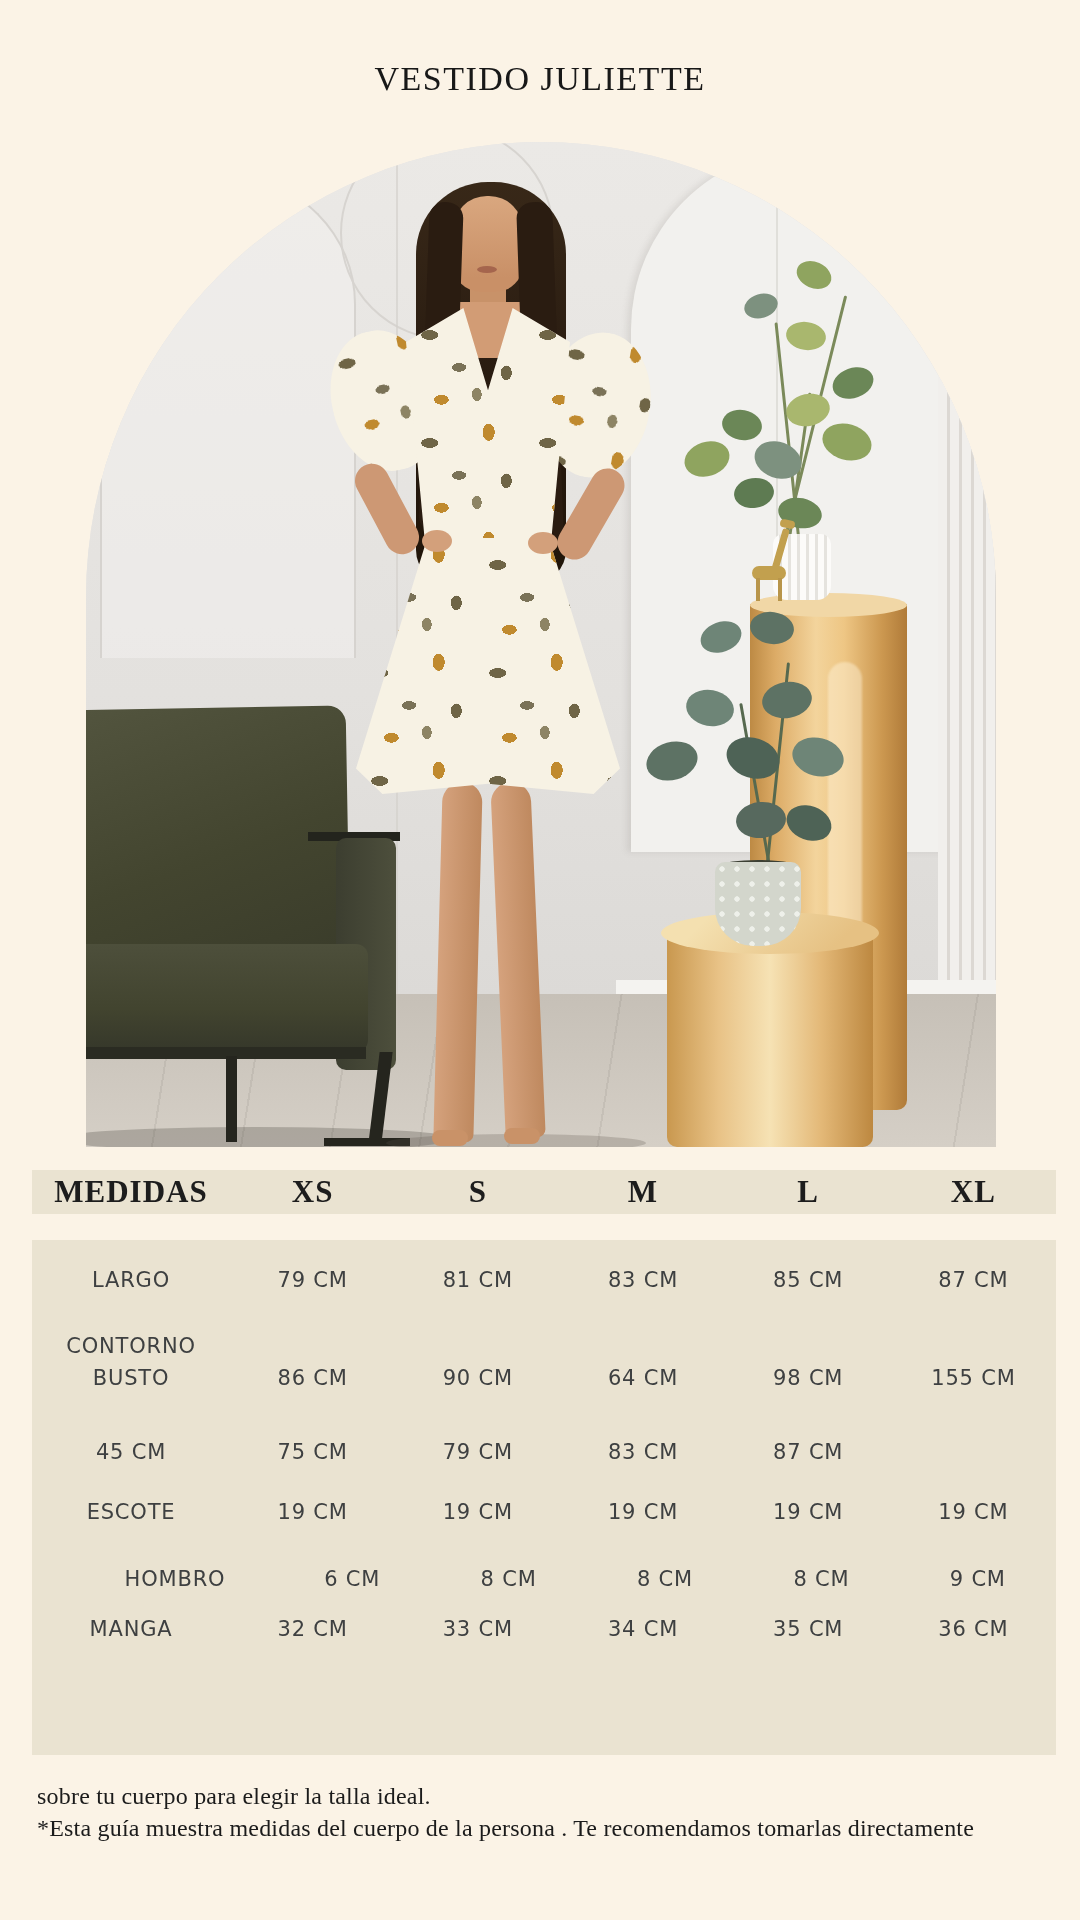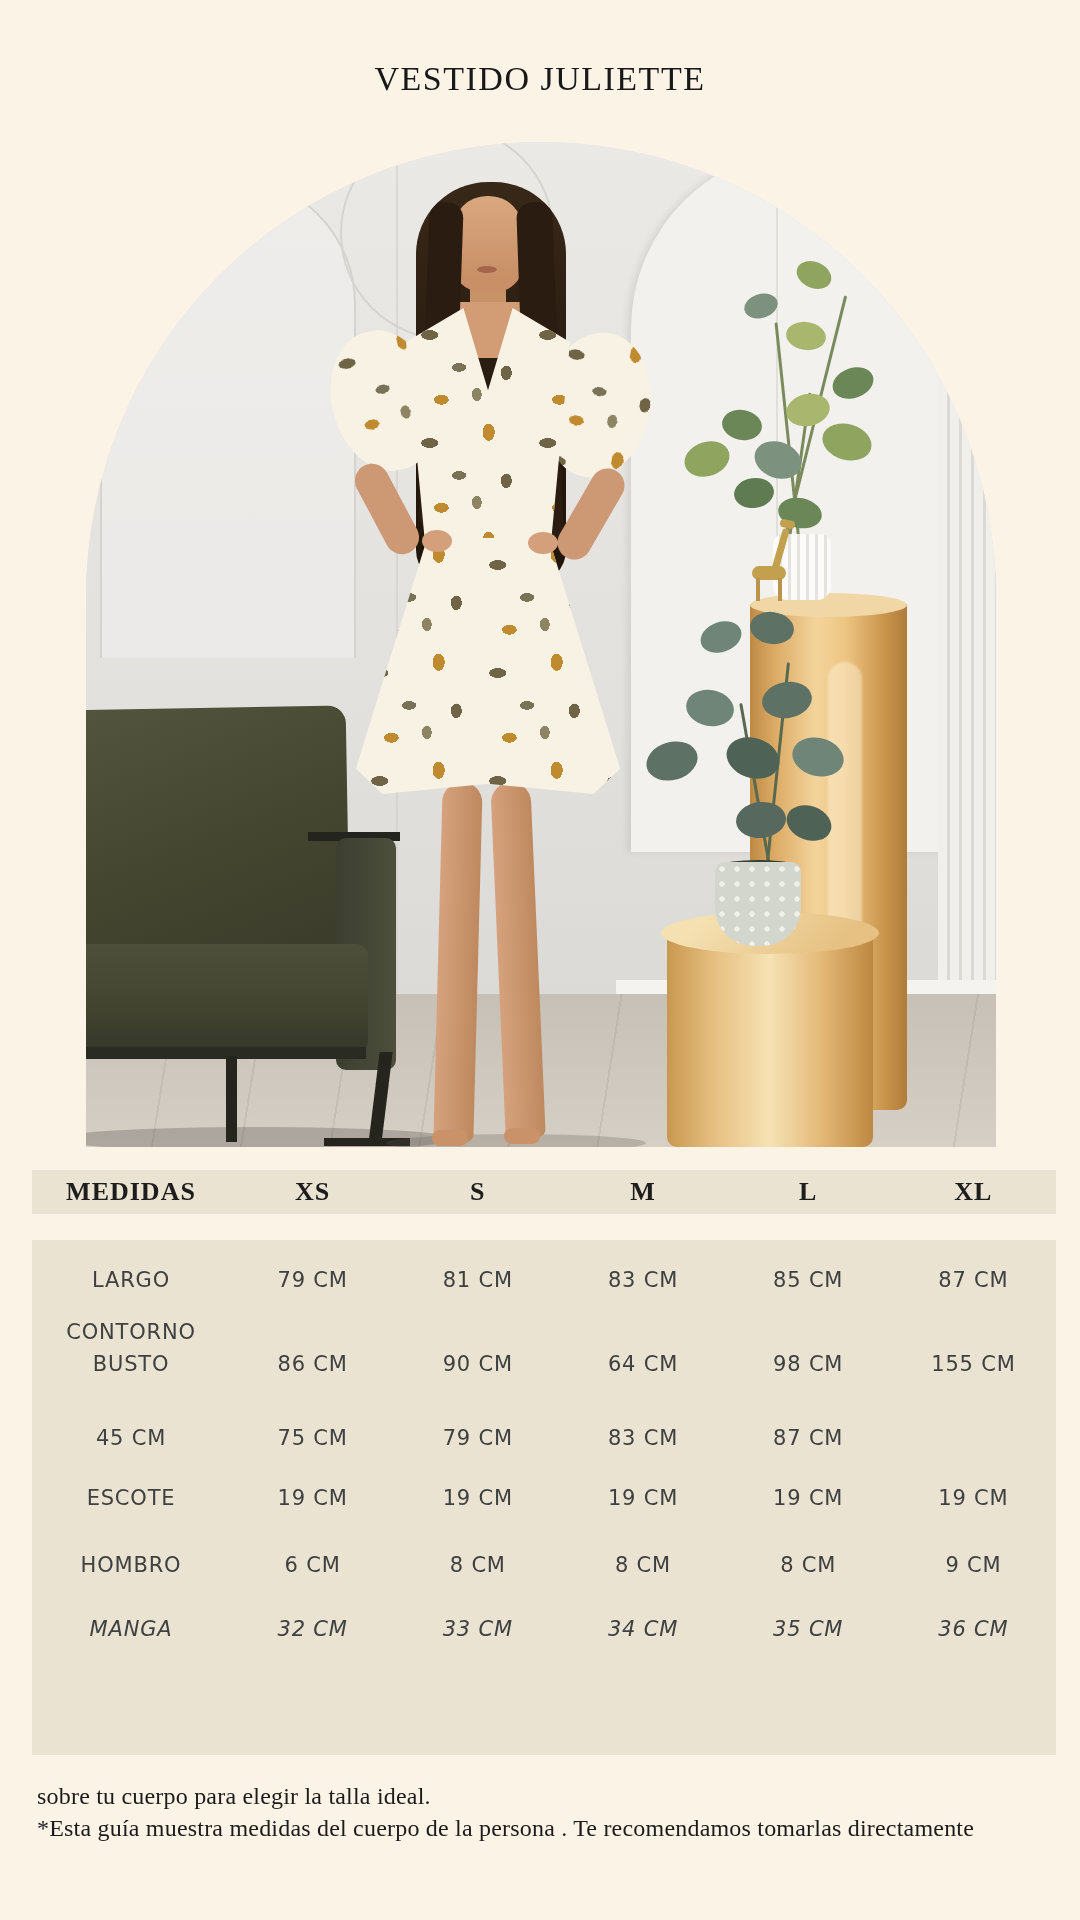--- a/index.html
+++ b/index.html
@@ -117,40 +117,40 @@
   .foot-right{left:418px;top:986px;width:36px;height:16px;border-radius:8px;background:#c99268;}
   .model-shadow{left:300px;top:992px;width:260px;height:18px;border-radius:50%;background:rgba(90,84,74,.25);}
   
   .tbl-header{
     position:absolute;left:32px;top:1170px;width:1024px;height:44px;
     background:#eae3d1;display:grid;grid-template-columns:198px repeat(5,1fr);
     align-items:center;
   }
   .tbl-header .hcell{
     text-align:center;font-family:"Liberation Serif", serif;font-weight:700;
-    font-size:26px;color:#1d1d1d;letter-spacing:1px;
+    font-size:31px;color:#1d1d1d;letter-spacing:1px;
   }
   .tbl-body{
     position:absolute;left:32px;top:1240px;width:1024px;height:515px;
     background:#eae3d1;box-sizing:border-box;padding-top:24px;
   }
   .trow{
     display:grid;grid-template-columns:198px repeat(5,1fr);align-items:end;
   }
   .trow .cell{
     text-align:center;font-family:"DejaVu Sans", sans-serif;
     font-size:21px;color:#3e4041;letter-spacing:.8px;line-height:32px;
   }
   .trow .label{max-width:170px;justify-self:center;}
   .row-largo{align-items:center;height:30px;}
-  .row-busto{margin-top:22px;}
+  .row-busto{margin-top:36px;}
   .row-cintura{margin-top:42px;}
   .row-escote{margin-top:28px;align-items:center;height:30px;}
-  .row-hombro{margin-top:37px;align-items:center;height:30px;}
-  .row-manga{margin-top:34px;align-items:center;height:30px;font-style:italic;}
+  .row-hombro{margin-top:37px;align-items:center;height:30px;padding-left:44px;}
+  .row-manga{margin-top:20px;align-items:center;height:30px;}
   
   .note{
     position:absolute;left:37px;top:1780px;width:1010px;
     font-family:"Liberation Serif", serif;font-size:24px;color:#1b1b1b;
     line-height:32px;letter-spacing:.2px;
   }
 </style>
 </head>
 <body>
 

